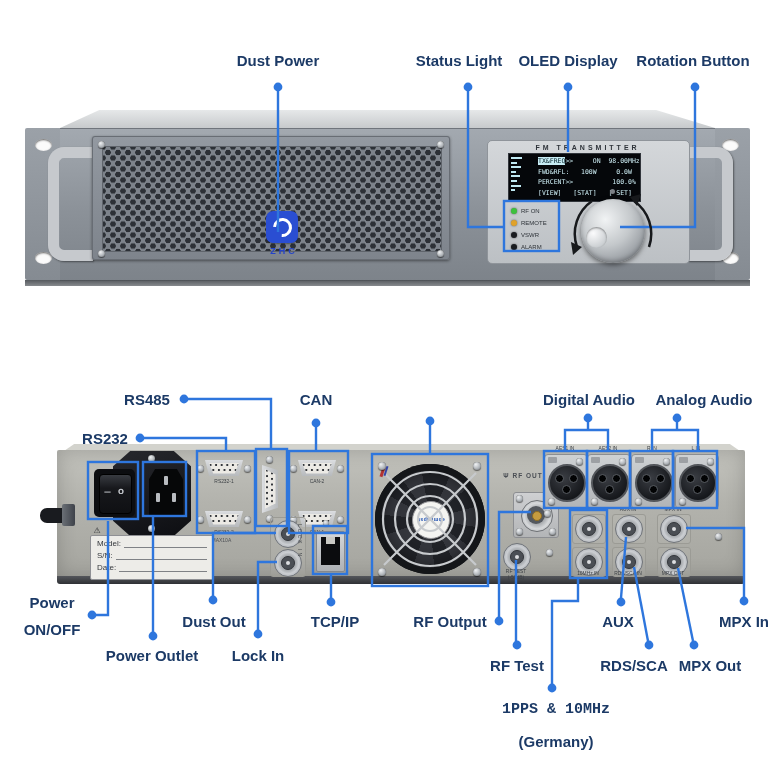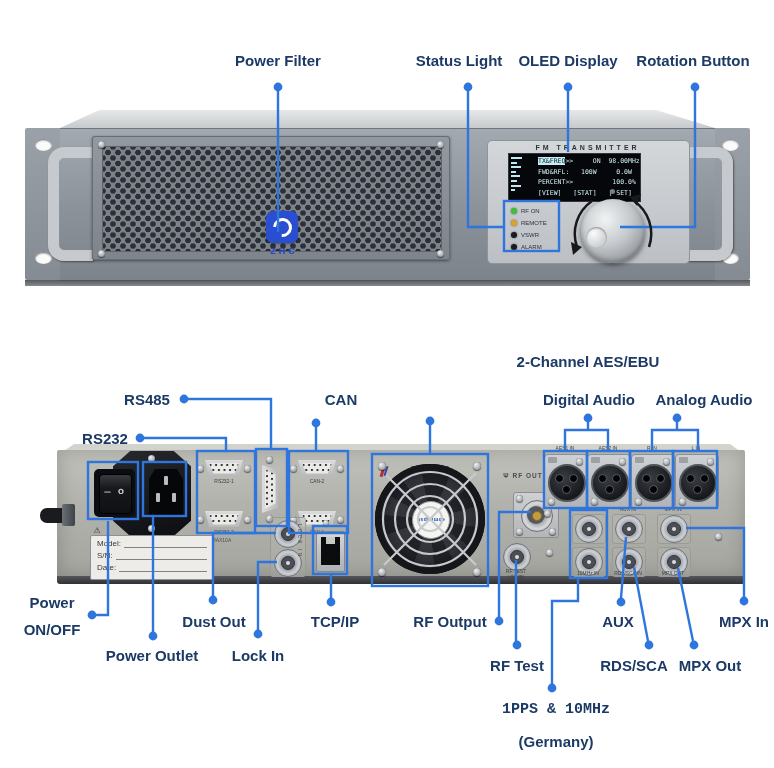--- a/index.html
+++ b/index.html
@@ -171,21 +171,21 @@
     <span class="led" style="left: 511px; top: 232px; background: rgb(26, 28, 32);"></span>
     <span class="ledlbl" style="left:521px;top:232px;">VSWR</span>
     <span class="led" style="left: 511px; top: 244px; background: rgb(26, 28, 32);"></span>
     <span class="ledlbl" style="left:521px;top:244px;">ALARM</span>
 
     <span class="abs" style="left:610px;top:189px;width:5px;height:5px;border-radius:50%;background:#7b7f85;"></span>
     <div class="abs knob" style="left:581px;top:199px;width:64px;height:64px;"></div>
     <div class="abs knobdent" style="left:586px;top:227px;width:21px;height:21px;"></div>
   </div>
 
-  <div class="lbl" style="left:278px;top:52px;">Power Filter</div>
+  <div class="lbl" style="left:278px;top:52px;">Dust Power</div>
   <div class="lbl" style="left:459px;top:52px;">Status Light</div>
   <div class="lbl" style="left:568px;top:52px;">OLED Display</div>
   <div class="lbl" style="left:693px;top:52px;">Rotation Button</div>
 
   <div>
     <div class="abs rtop" style="left:64px;top:444px;width:676px;height:7px;"></div>
     <div class="abs rface" style="left:57px;top:450px;width:688px;height:128px;"></div>
     <div class="abs rbottom" style="left:57px;top:576px;width:688px;height:8px;"></div>
     <div class="abs" style="left:40px;top:508px;width:26px;height:15px;background:#191b1f;border-radius:7px 0 0 7px;"></div>
     <div class="abs" style="left:62px;top:504px;width:13px;height:22px;background:linear-gradient(90deg,#6b7076,#3e424a);border-radius:2px;"></div>
@@ -392,24 +392,23 @@
       </div>
     <div class="bnc" style="left:660px;top:548px;">
         <b></b>
         <u></u>
       </div>
     <div class="tiny" style="left:588px;top:571px;">10MHz IN</div>
     <div class="tiny" style="left:628px;top:571px;">RDS/SCA IN</div>
     <div class="tiny" style="left:673px;top:571px;">MPX OUT</div>
   </div>
 
-  <div class="lbl" style="left:588px;top:353px;">2-Channel AES/EBU</div>
   <div class="lbl" style="left:147px;top:391px;">RS485</div>
   <div class="lbl" style="left:105px;top:430px;">RS232</div>
-  <div class="lbl" style="left:316px;top:391px;margin-left:25px;">CAN</div>
+  <div class="lbl" style="left:316px;top:391px;">CAN</div>
   <div class="lbl" style="left:589px;top:391px;text-align:center;">Digital Audio</div>
   <div class="lbl" style="left:704px;top:391px;">Analog Audio</div>
   <div class="lbl" style="left:52px;top:594px;">Power</div>
   <div class="lbl" style="left:52px;top:621px;">ON/OFF</div>
   <div class="lbl" style="left:152px;top:647px;">Power Outlet</div>
   <div class="lbl" style="left:214px;top:613px;">Dust Out</div>
   <div class="lbl" style="left:258px;top:647px;">Lock In</div>
   <div class="lbl" style="left:335px;top:613px;">TCP/IP</div>
   <div class="lbl" style="left:450px;top:613px;">RF Output</div>
   <div class="lbl" style="left:517px;top:657px;">RF Test</div>

